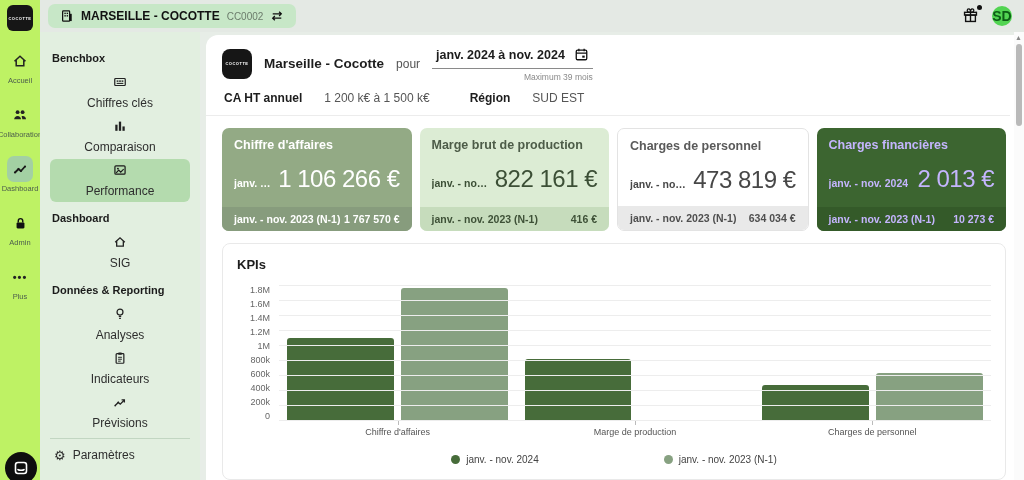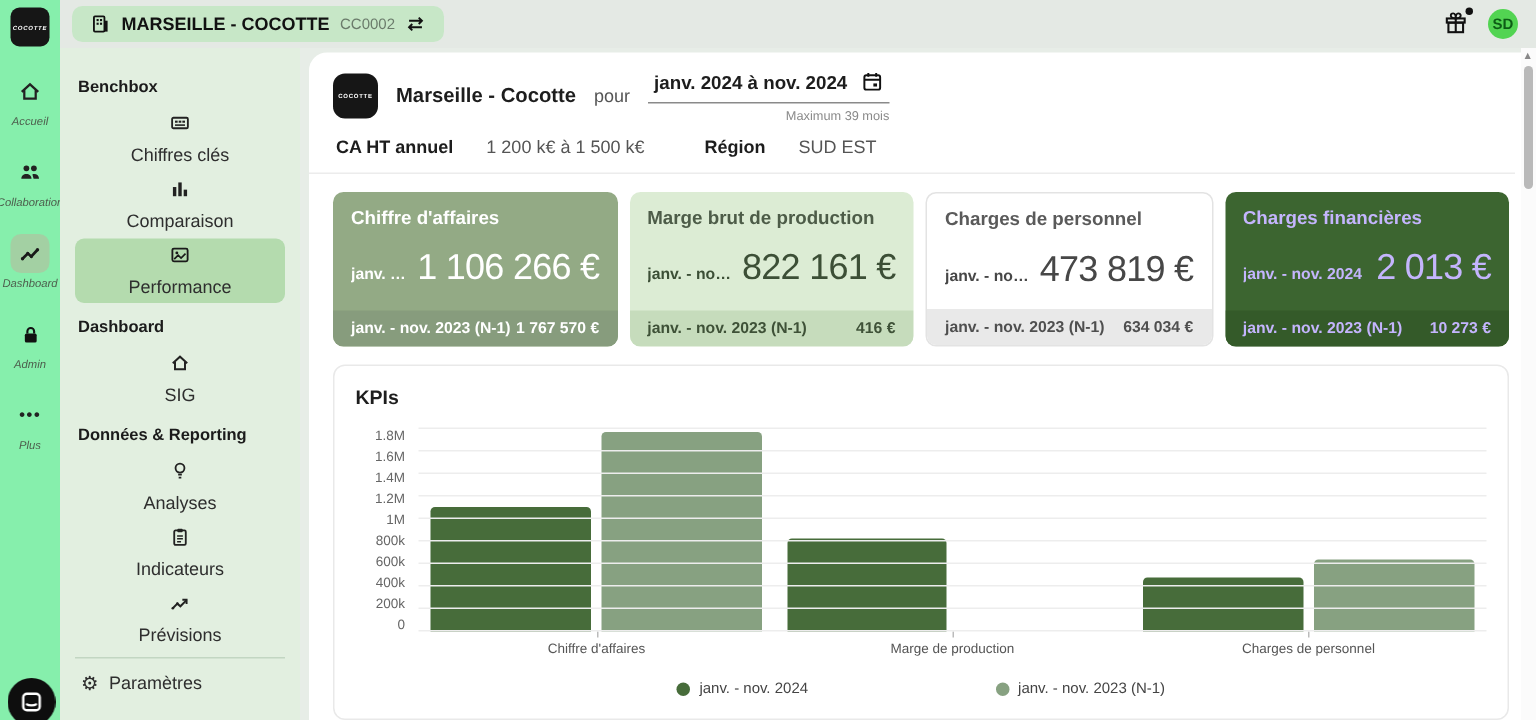--- a/index.html
+++ b/index.html
@@ -1,37 +1,37 @@
 <!DOCTYPE html>
 <html><head>
 <meta charset="utf-8">
 <style>
   * { box-sizing: border-box; margin: 0; padding: 0; }
   html,body { width:1024px; height:480px; overflow:hidden; }
   body { font-family:"Liberation Sans", sans-serif; background:#e7ede7; color:#2b2b2b; }
   .app { display:grid; grid-template-columns:40px 160px 1fr; grid-template-rows:32px 1fr; width:1024px; height:480px; }
 
   
-  .rail { grid-row:1/3; grid-column:1; background:#86efac; display:flex; flex-direction:column; align-items:center; padding-top:5px; position:relative;font-style:italic; }
+  .rail { grid-row:1/3; grid-column:1; background:#bef264; display:flex; flex-direction:column; align-items:center; padding-top:5px; position:relative; }
   .rail-logo { width:26px; height:26px; background:#161616; border-radius:6px; color:#fff; font-size:4px; font-weight:bold; letter-spacing:.5px; display:flex; align-items:center; justify-content:center; }
   .rail-item { display:flex; flex-direction:column; align-items:center; margin-top:17px; color:#222; }
   .rail-item .ric { width:26px; height:26px; display:flex; align-items:center; justify-content:center; border-radius:7px; }
   .rail-item.active .ric { background:#a3d0a3; }
   .rail-item .rlabel { font-size:7.5px; color:#4d5e4d; margin-top:2px; }
   .dots { font-size:11px; letter-spacing:1px; font-weight:bold; }
 
   
   .topbar { grid-row:1; grid-column:2/4; background:#e4e9e4; display:flex; align-items:center; padding:0 12px 0 8px; }
   .company-btn { display:flex; align-items:center; gap:7px; background:#c7e7c7; border:none; border-radius:7px; padding:5px 12px; cursor:pointer; font-family:inherit; }
   .company-btn .cname { font-weight:bold; font-size:12px; color:#111; }
   .company-btn .ccode { font-size:10px; color:#6b7b6b; }
   .topbar-right { margin-left:auto; display:flex; align-items:center; gap:12px; }
   .gift-wrap { position:relative; width:18px; height:18px; }
   .gift-dot { position:absolute; top:-2px; right:-2px; width:5px; height:5px; background:#111; border-radius:50%; }
-  .avatar { width:20px; height:20px; border-radius:50%; background:#52d452; color:#0d5c16; font-size:10px; font-weight:bold; display:flex; align-items:center; justify-content:center; }
+  .avatar { width:20px; height:20px; border-radius:50%; background:#52d452; color:#0d5c16; font-size:14px; font-weight:bold; display:flex; align-items:center; justify-content:center; }
 
   
   .sidebar { grid-row:2; grid-column:2; background:#e2efe0; padding:10px 10px 0 10px; position:relative; }
   .sb-section-title { font-size:11px; font-weight:bold; color:#1b1b1b; margin:10px 0 7px 2px; }
   .sb-item { display:flex; align-items:center; gap:7px; padding:4px 7px; margin:1px 0; border-radius:6px; font-size:12px; color:#2e2e2e; cursor:pointer;flex-direction:column; }
   .sb-item.active { background:#b4dbae; }
   .sb-item svg { flex:0 0 auto; }
   .sb-footer { position:absolute; left:10px; right:10px; bottom:8px; border-top:1px solid #c2d6c2; padding:9px 4px 10px 4px; display:flex; align-items:center; gap:7px; font-size:12px; color:#2e2e2e; cursor:pointer; }
   .gear-glyph { font-size:13px; line-height:1; }
 

